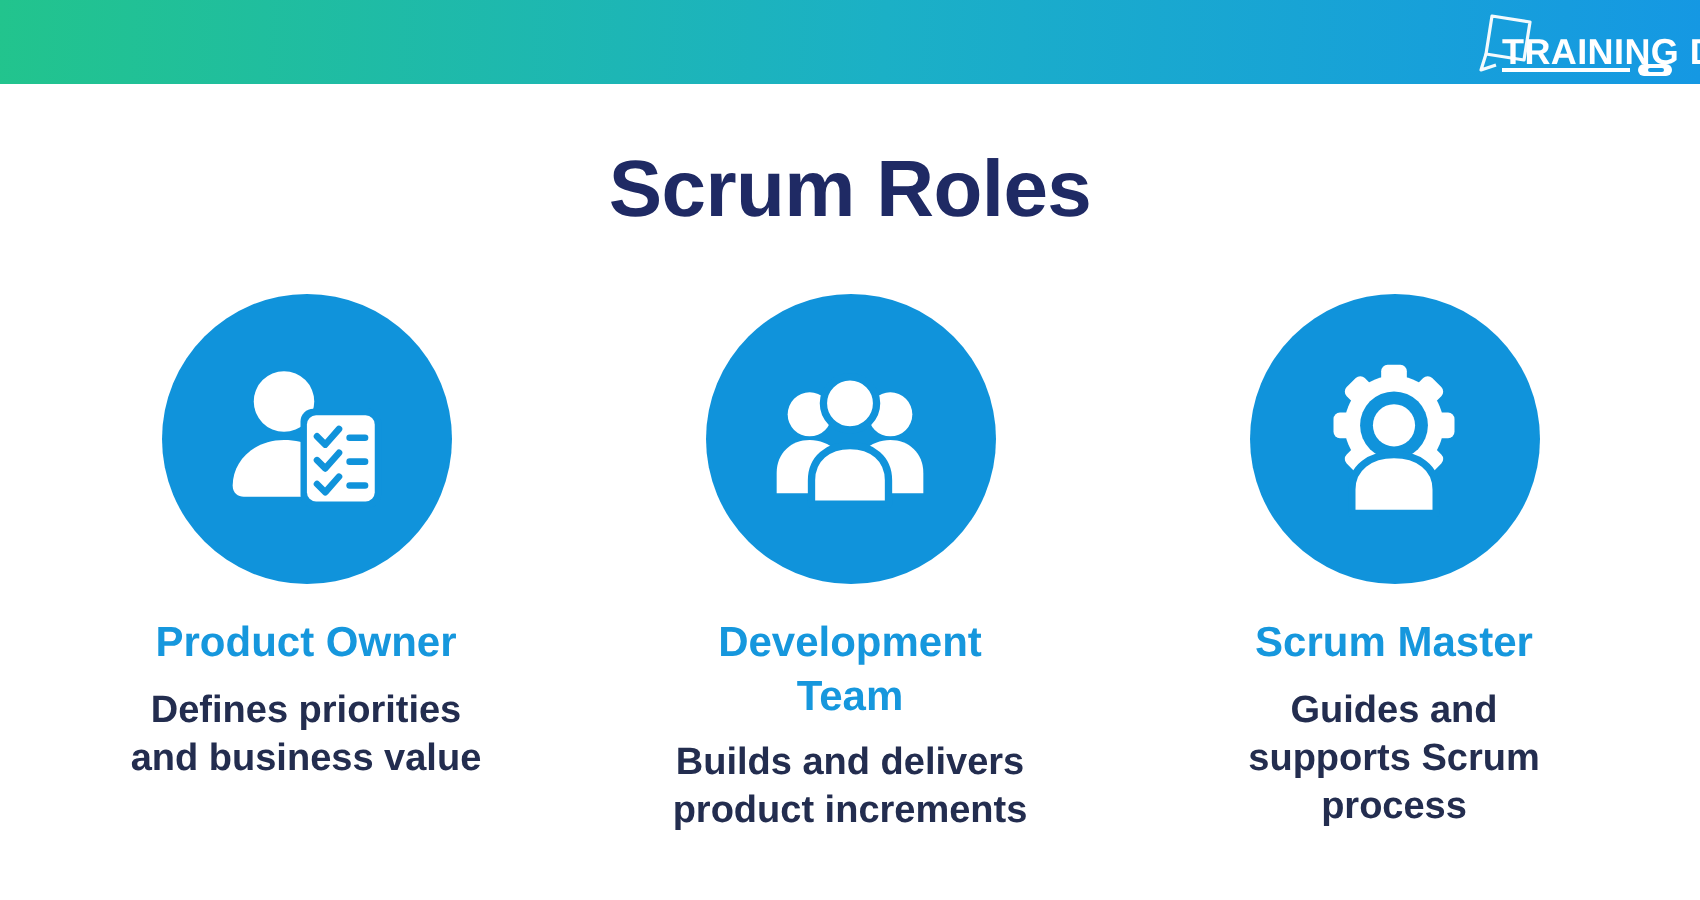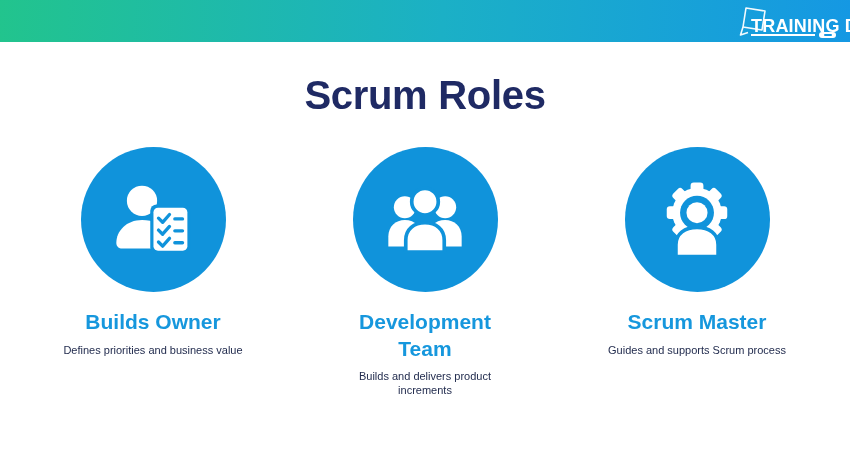--- a/index.html
+++ b/index.html
@@ -66,21 +66,21 @@
   }
   .role-name{
     margin:17px auto 0;
     max-width:180px;
     font-size:21px;font-weight:bold;line-height:1.27;
     color:var(--role-title-blue);
   }
   .role-desc{
     margin:8px auto 0;
     max-width:180px;
-    font-size:11px;font-weight:400;line-height:1.26;
+    font-size:19px;font-weight:700;line-height:1.26;
     color:var(--description-navy);
   }
   .icon-svg{display:block;}
 </style>
 </head>
 <body>
 
 <div class="topbar">
   <div class="logo">
     <svg class="logo-mark" width="30" height="32" viewBox="0 0 30 32">
@@ -112,21 +112,21 @@
         <rect x="45" y="31" width="44" height="54" rx="7" fill="#1093db"></rect>
         <rect x="48.5" y="34.5" width="37" height="47" rx="5" fill="#ffffff"></rect>
         <path d="M54 46 l4.5 4.5 L66 42" fill="none" stroke="#1093db" stroke-width="3.6" stroke-linecap="round" stroke-linejoin="round"></path>
         <rect x="70" y="45" width="12" height="3.6" rx="1.8" fill="#1093db"></rect>
         <path d="M54 59 l4.5 4.5 L66 55" fill="none" stroke="#1093db" stroke-width="3.6" stroke-linecap="round" stroke-linejoin="round"></path>
         <rect x="70" y="58" width="12" height="3.6" rx="1.8" fill="#1093db"></rect>
         <path d="M54 72 l4.5 4.5 L66 68" fill="none" stroke="#1093db" stroke-width="3.6" stroke-linecap="round" stroke-linejoin="round"></path>
         <rect x="70" y="71" width="12" height="3.6" rx="1.8" fill="#1093db"></rect>
       </svg>
     </div>
-    <h3 class="role-name">Builds Owner</h3>
+    <h3 class="role-name">Product Owner</h3>
     <p class="role-desc">Defines priorities and business value</p>
   </div>
 
   <div class="role-col">
     <div class="role-circle">
       <svg class="icon-svg" width="88" height="88" viewBox="0 0 96 96">
         <g fill="#ffffff">
           <circle cx="26" cy="34" r="12"></circle>
           <path d="M8 77 L8 66 C8 55 16 48 26 48 C31.5 48 36.5 50 40 53.5 L40 77 Z"></path>
           <circle cx="70" cy="34" r="12"></circle>

